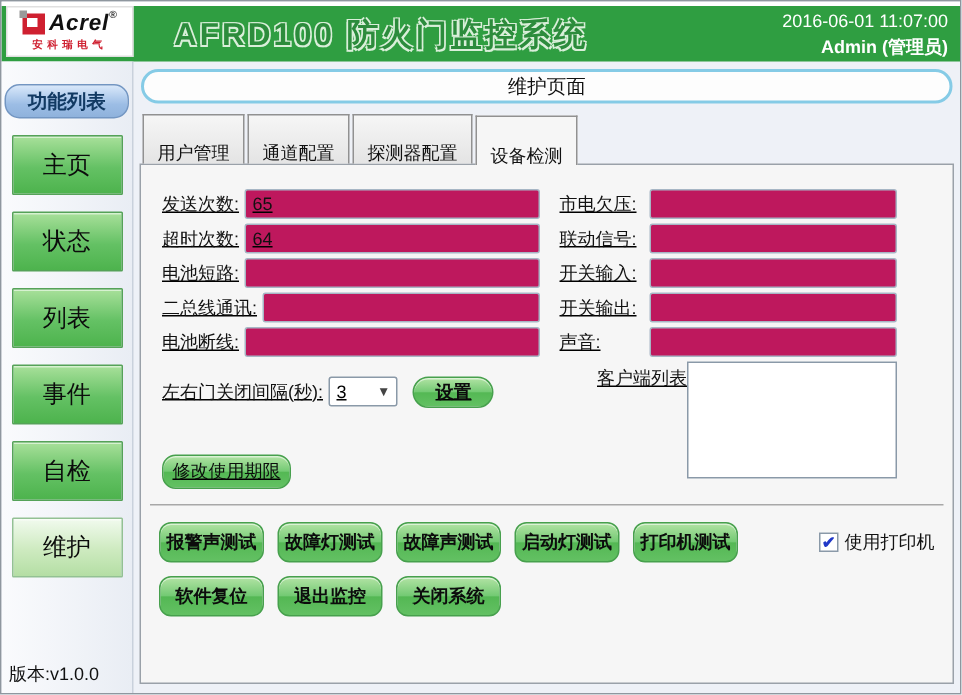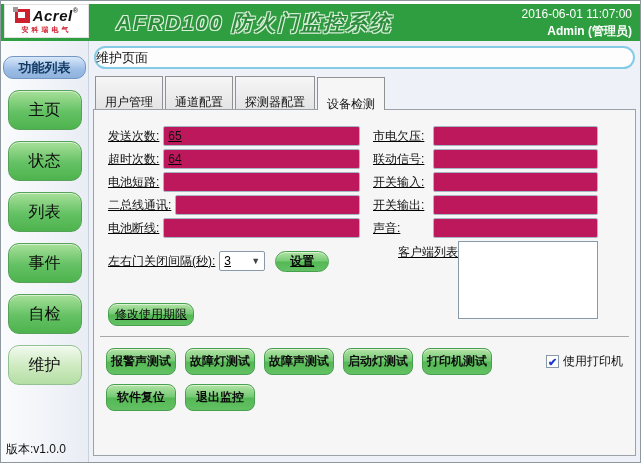--- a/index.html
+++ b/index.html
@@ -37,21 +37,21 @@
   .logo-mark::after {
     content: ""; position: absolute; left: -2px; top: -2px;
     width: 5px; height: 5px; background: #9a9a9a;
   }
   .brand-text { font-size: 15px; font-weight: bold; font-style: italic; color: #111; letter-spacing: 0.5px; }
   .brand-reg { font-size: 7px; vertical-align: top; color:#333; }
   .brand-sub { font-size: 7px; color: #cf2030; letter-spacing: 3px; margin-top: 1px; font-weight: bold; white-space: nowrap; }
 
   .app-title {
     margin-left: 115px;
-    font-size: 21px; font-weight: bold; font-style: italic;
+    font-size: 21px; font-weight: bold; 
     color: #2c8c3c; letter-spacing: 2px;
     text-shadow: -1px -1px 0 #d9efd9, 1px -1px 0 #d9efd9, -1px 1px 0 #d9efd9, 1px 1px 0 #d9efd9;
     white-space: nowrap;
   }
   .header-right {
     margin-left: auto; margin-right: 8px; text-align: right;
     color: #ffffff; line-height: 1.35;
   }
   .header-datetime { font-size: 12px; }
   .header-user { font-size: 12px; font-weight: bold; }
@@ -67,39 +67,39 @@
   }
   .func-header {
     margin: 12px 2px 0 2px; height: 23px;
     background: linear-gradient(#d9e8fa, #9cbde5 60%, #8fb2dc);
     border: 1px solid #7396c2; border-radius: 10px;
     text-align: center; line-height: 21px;
     font-size: 13px; font-weight: bold; color: #123a63;
   }
   .side-btn {
     width: 74px; height: 40px; margin: 11px auto 0 auto;
-    border-radius: 11px;
+    border-radius: 1px;
     background: linear-gradient(to bottom, #a8e09a 0%, #64c164 55%, #4db34d 100%);
     border: 1px solid #55a258;
     box-shadow: inset 0 1px 0 rgba(255,255,255,0.55);
     display: flex; align-items: center; justify-content: center;
     font-size: 16px; color: #0c0c0c; cursor: pointer;
   }
   .side-btn.active {
     background: linear-gradient(to bottom, #f1faee 0%, #cdeabf 55%, #b4dea4 100%);
     border-color: #93c193;
   }
   .version-label { position: absolute; left: 5px; bottom: 4px; font-size: 12px; color: #111; }
 
   .main { flex: 1; display: flex; flex-direction: column; padding: 4px 4px 6px 4px; }
 
   .page-title-pill {
     height: 23px; margin: 1px 1px 0 1px;
     border: 2px solid #85cbe6; border-radius: 12px; background: #fdfdfd;
-    text-align: left; font-size: 13px; line-height: 19px; color: #111;
+    text-align: center; font-size: 13px; line-height: 19px; color: #111;
   }
 
   .tab-strip { display: flex; align-items: flex-end; margin-top: 7px; padding-left: 2px; position: relative; z-index: 2; }
   .tab {
     height: 20px; padding: 16px 9px; margin-right: 2px;
     background: linear-gradient(#f6f6f6, #e4e4e4);
     border: 1px solid #919191; border-bottom: none;
     font-size: 12px; line-height: 19px; color: #111; cursor: pointer;
   }
   .tab.active {
@@ -293,20 +293,21 @@
             <button class="btn-green test-btn">启动灯测试</button>
             <button class="btn-green test-btn">打印机测试</button>
             <div class="printer-check-wrap">
               <span class="checkbox">✔</span>
               <span class="check-label">使用打印机</span>
             </div>
           </div>
           <div class="btn-row btn-row2">
             <button class="btn-green sys-btn">软件复位</button>
             <button class="btn-green sys-btn">退出监控</button>
+            <button class="btn-green sys-btn">关闭系统</button>
           </div>
         </div>
 
       </div>
 
     </div>
 
   </div>
 
 </div>

